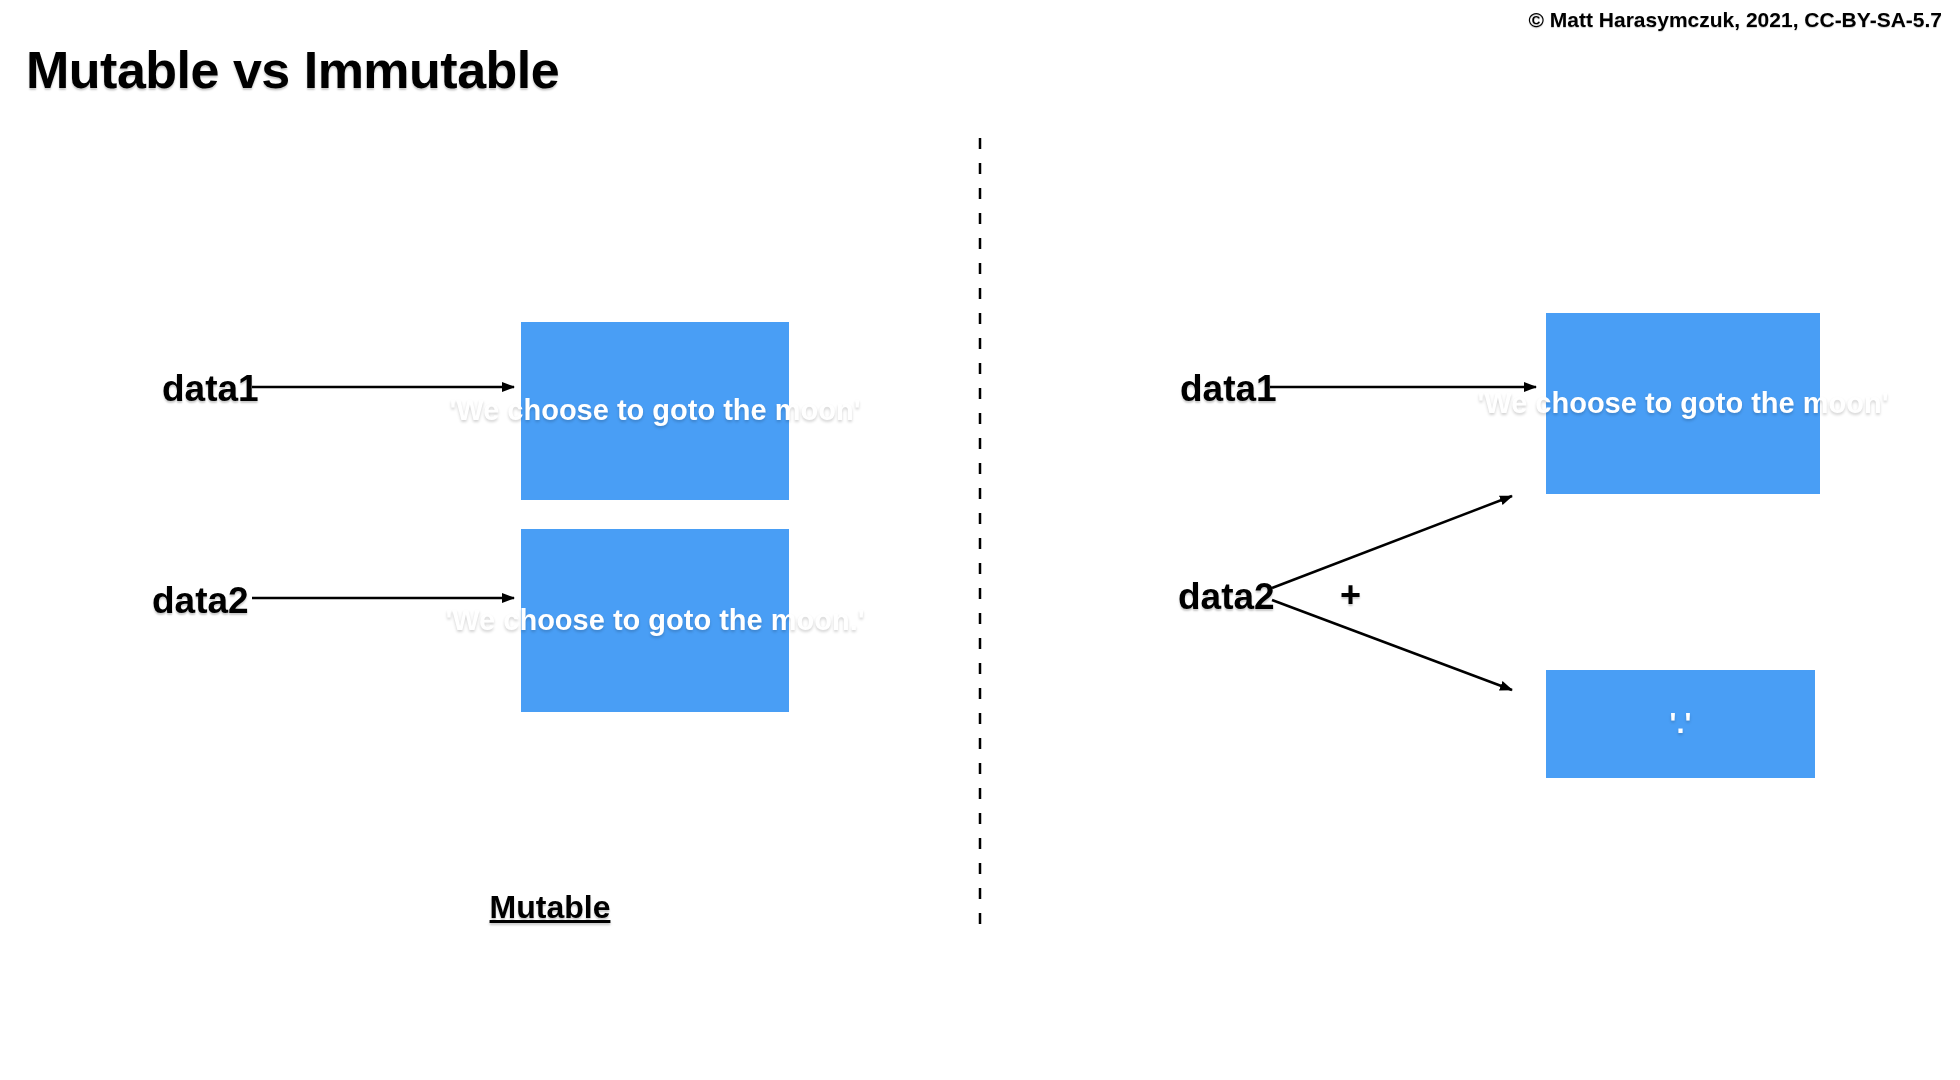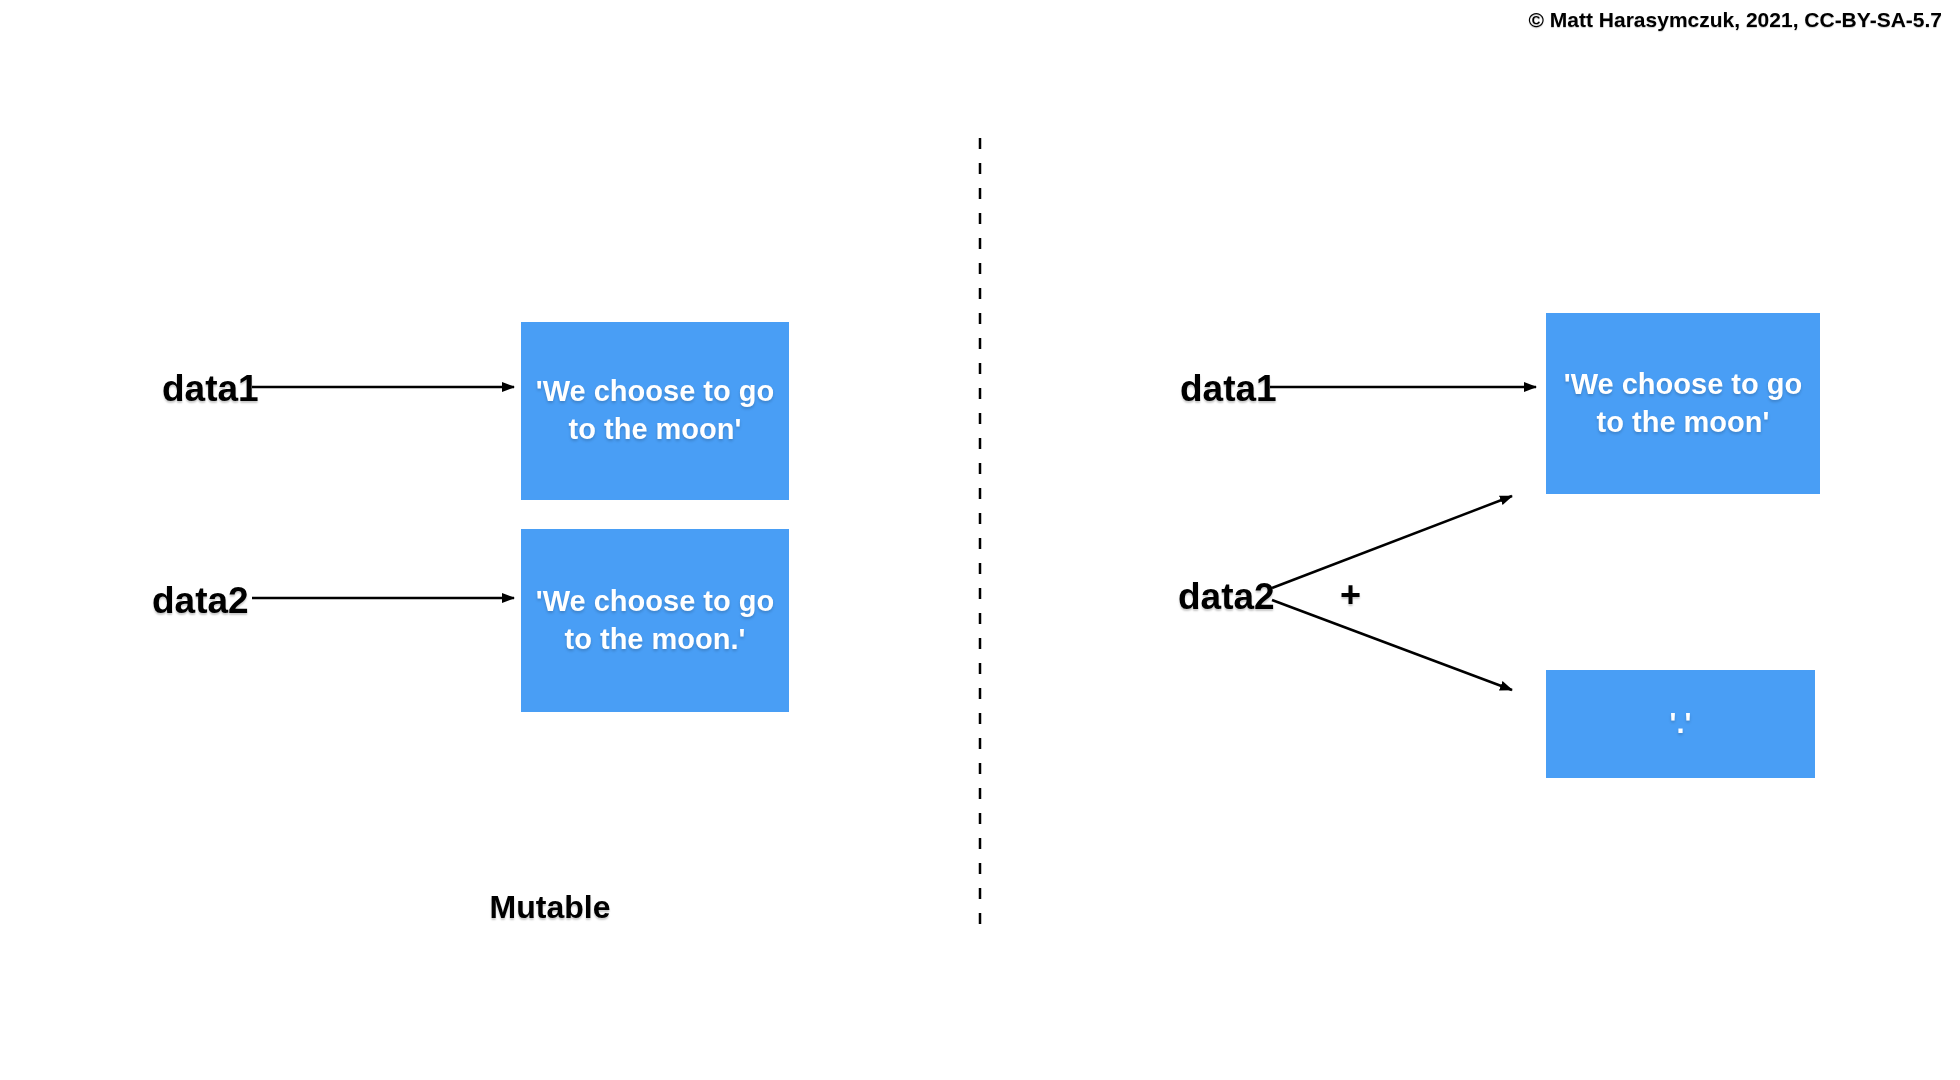--- a/index.html
+++ b/index.html
@@ -34,21 +34,21 @@
     font-size: 37px;
     font-weight: bold;
     text-shadow: 0 2px 2px rgba(0,0,0,0.22);
     white-space: nowrap;
   }
 
   .value-box {
     background: var(--box-fill, #499EF5);
     color: var(--box-text, #fff);
     display: flex;
-    flex-direction: column;
+    flex-direction: row;
     align-items: center;
     justify-content: center;
     text-align: center;
     font-size: 29px;
     font-weight: bold;
     line-height: 1.3;
     text-shadow: 0 2px 3px rgba(0,0,0,0.18);
   }
   .value-box span { display: block; white-space: nowrap; }
 
@@ -86,37 +86,38 @@
       </marker>
     </defs>
     <line class="dashed" x1="980" y1="138" x2="980" y2="937"></line>
     <line x1="252" y1="387" x2="514" y2="387" marker-end="url(#arrowhead)"></line>
     <line x1="252" y1="598" x2="514" y2="598" marker-end="url(#arrowhead)"></line>
     <line x1="1270" y1="387" x2="1536" y2="387" marker-end="url(#arrowhead)"></line>
     <line x1="1272" y1="588" x2="1512" y2="496" marker-end="url(#arrowhead)"></line>
     <line x1="1272" y1="600" x2="1512" y2="690" marker-end="url(#arrowhead)"></line>
   </svg>
 
+  <div class="abs page-title">Mutable vs Immutable</div>
   <div class="abs copyright">© Matt Harasymczuk, 2021, CC-BY-SA-5.7</div>
 
   <div class="abs var-label" style="left:162px; top:368px;">data1</div>
 
   <div class="abs value-box" style="left:521px; top:322px; width:268px; height:178px;">
     <span>'We choose to go</span>
     <span>to the moon'</span>
   </div>
 
   <div class="abs var-label" style="left:152px; top:580px;">data2</div>
 
   <div class="abs value-box" style="left:521px; top:529px; width:268px; height:183px;">
     <span>'We choose to go</span>
     <span>to the moon.'</span>
   </div>
 
-  <div class="abs caption" style="left:400px; top:889px; width:300px;">Mutable</div>
+  <div class="abs caption" style="left:400px; top:889px; width:300px;text-decoration:underline;">Mutable</div>
 
   <div class="abs var-label" style="left:1180px; top:368px;">data1</div>
 
   <div class="abs value-box" style="left:1546px; top:313px; width:274px; height:181px;">
     <span>'We choose to go</span>
     <span>to the moon'</span>
   </div>
 
   <div class="abs var-label" style="left:1178px; top:576px;">data2</div>
 

